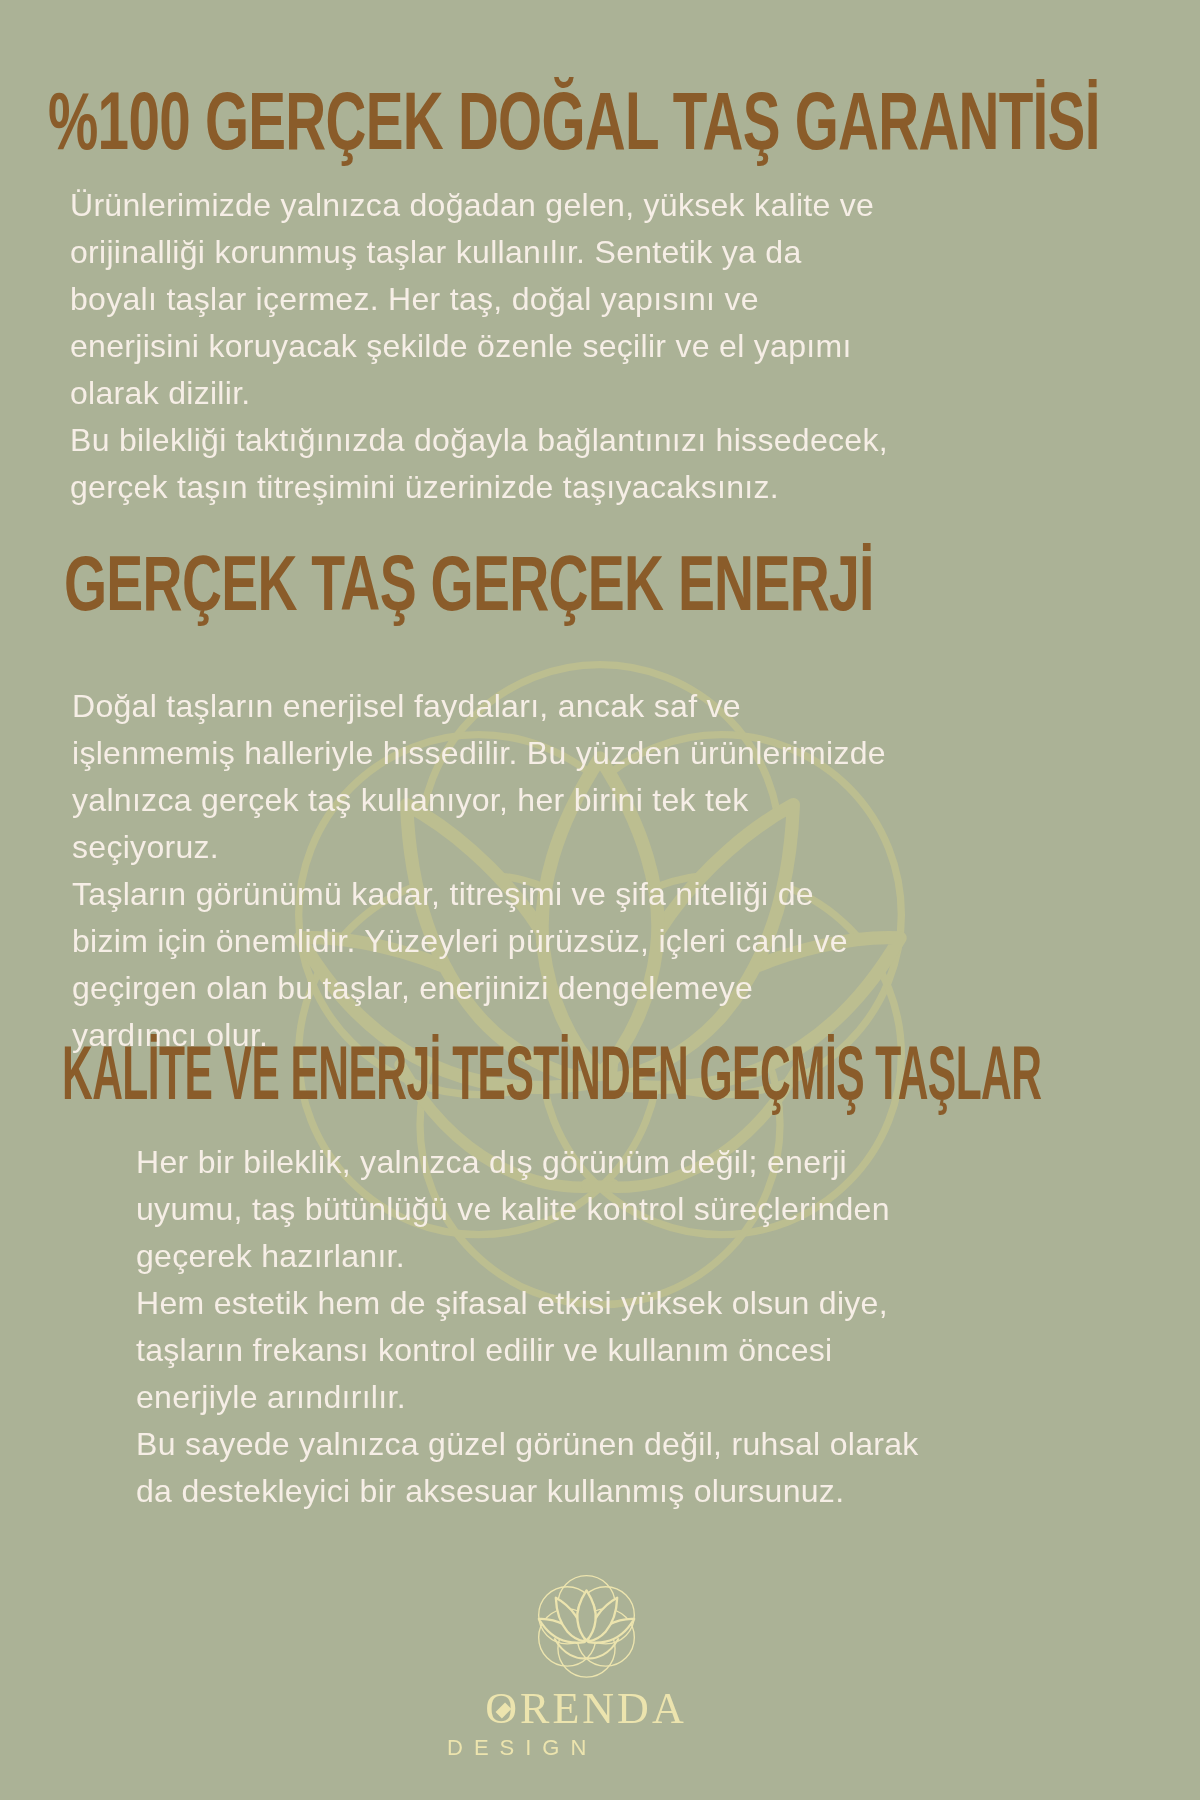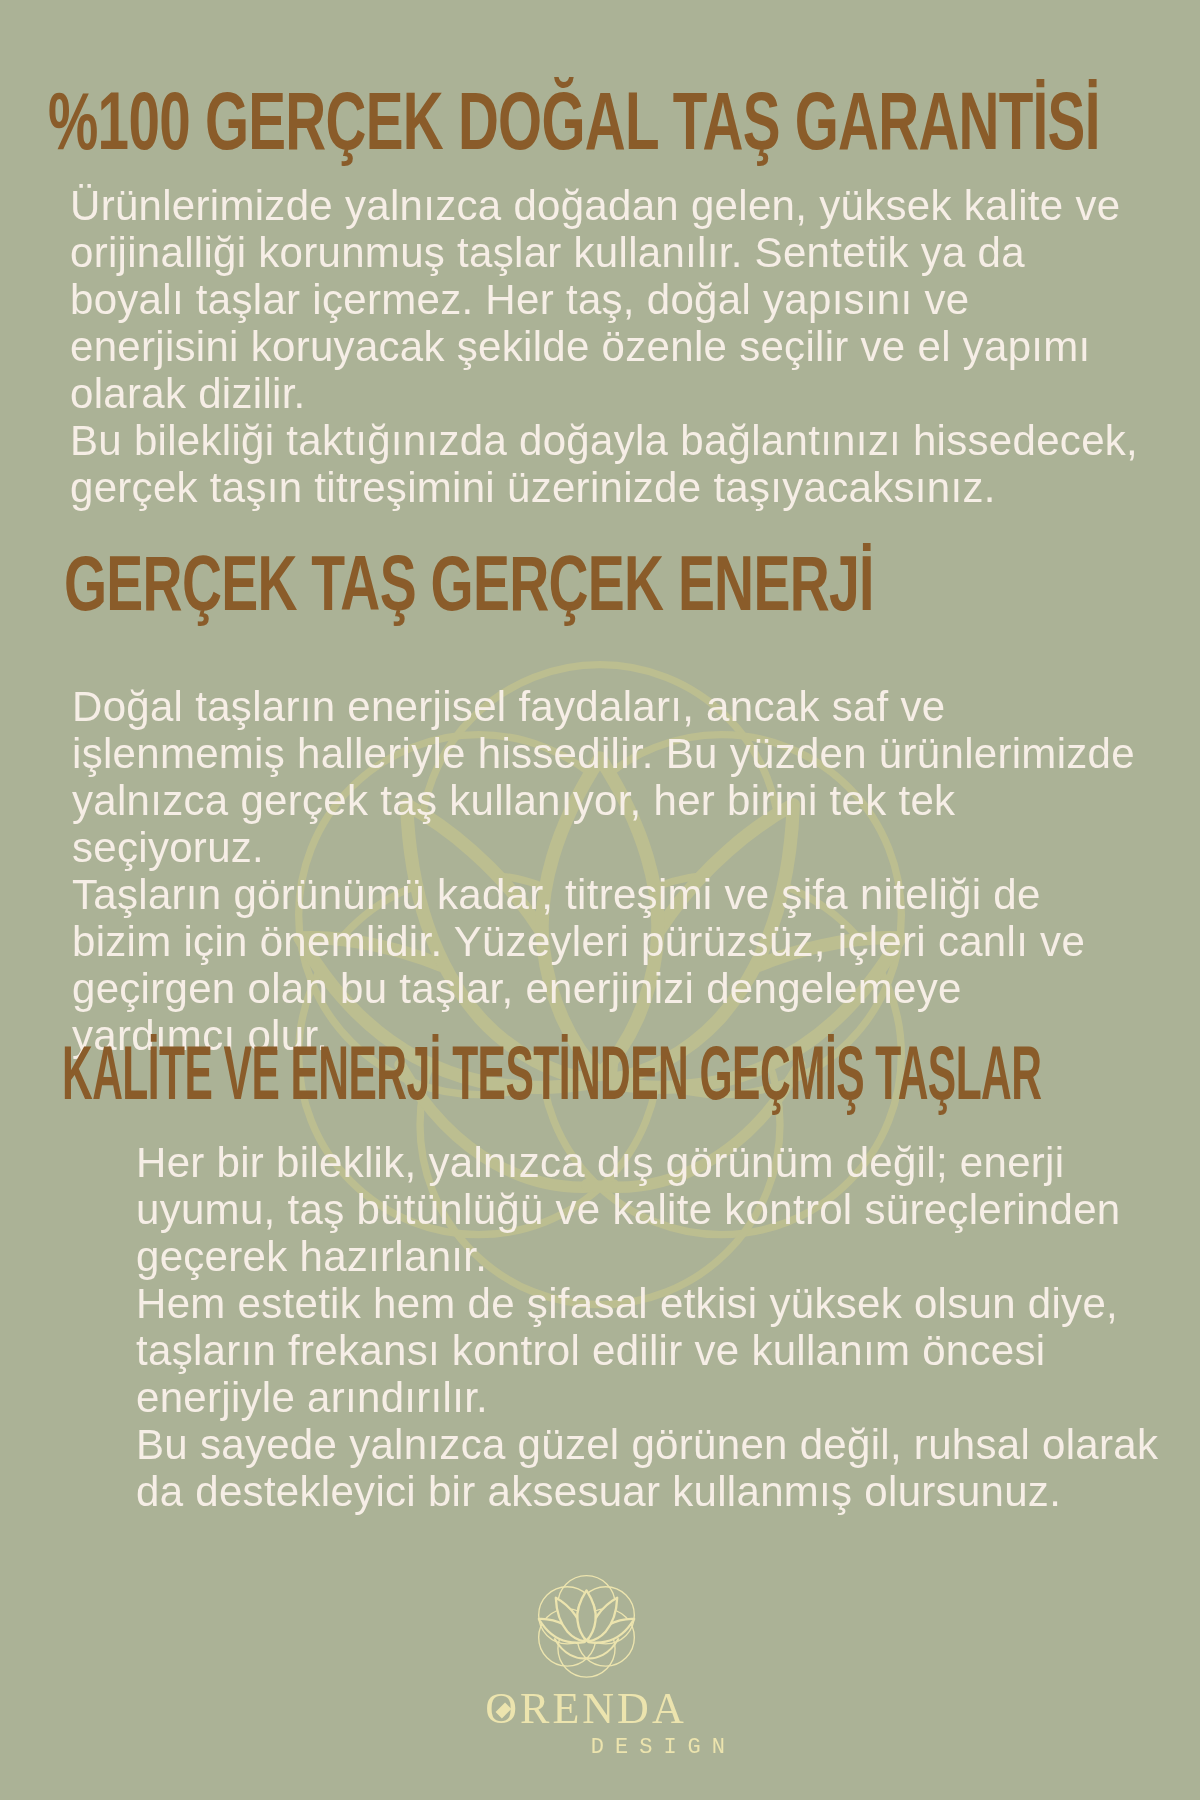--- a/index.html
+++ b/index.html
@@ -22,21 +22,21 @@
     letter-spacing:-1px;
   }
   .h1{left:48px; top:80px;  font-size:82px; line-height:82px; transform:scaleX(.69);}
   .h2{left:64px; top:544px; font-size:78px; line-height:78px; transform:scaleX(.71);}
   .h3{left:62px; top:1035px;font-size:76px; line-height:76px; transform:scaleX(.56);}
   
   .para{
     position:absolute;
     margin:0;
     color:#f6eee6;
-    font-size:42px;
+    font-size:32px;
     line-height:47px;
     letter-spacing:.3px;
     white-space:pre-line;
   }
   .p1{left:70px; top:182px;  width:1080px;}
   .p2{left:72px; top:683px;  width:1080px;}
   .p3{left:92px; top:1139px; width:1080px;margin-left:44px;}
   
   .lotus{position:absolute;}
   .watermark{left:200px; top:598px; width:800px; height:800px;}
@@ -53,22 +53,22 @@
     left:436px; top:1687px; width:300px;
     text-align:center;
     font-family:"Liberation Serif", serif;
     font-size:44px; line-height:44px;
     letter-spacing:3px;
     color:#ece4ae;
   }
   .subbrand{
     position:absolute;
     left:436px; top:1736px; width:300px;
-    text-align:right;
-    font-family:Liberation Mono, monospace;
+    text-align:left;
+    font-family:Liberation Sans, sans-serif;
     font-size:22px; line-height:24px;
     letter-spacing:11px;
     text-indent:11px; 
     color:#ece4ae;
   }
   .diamond{
     position:absolute;
     left:499px; top:1706px;
     width:9px; height:9px;
     background:#ece4ae;

